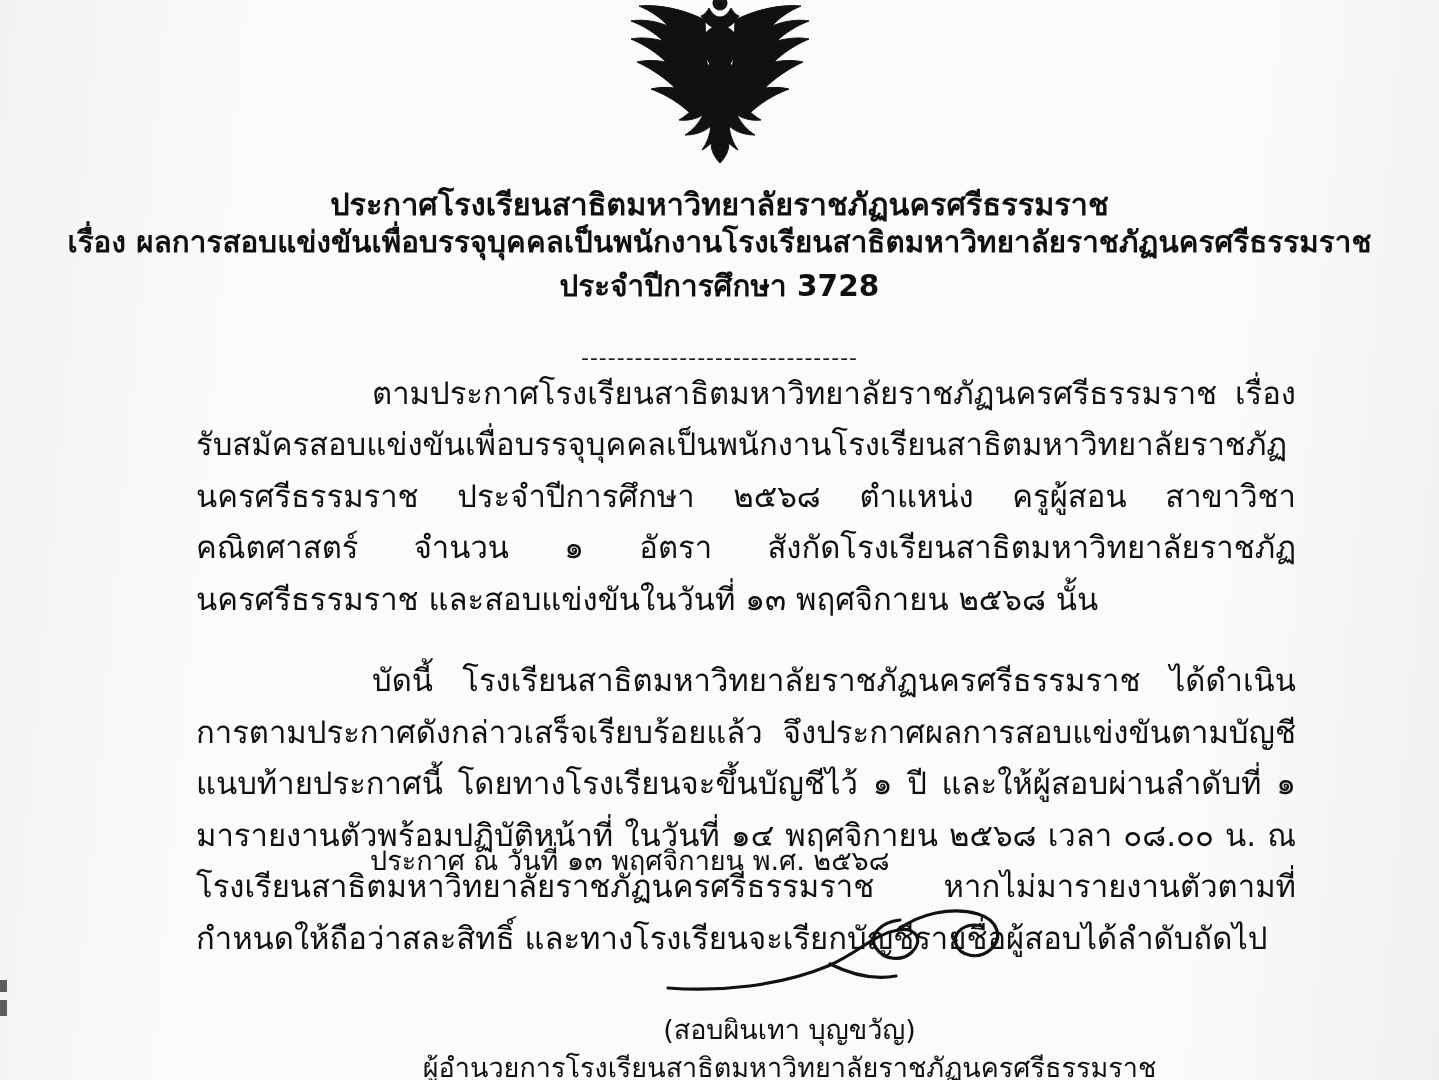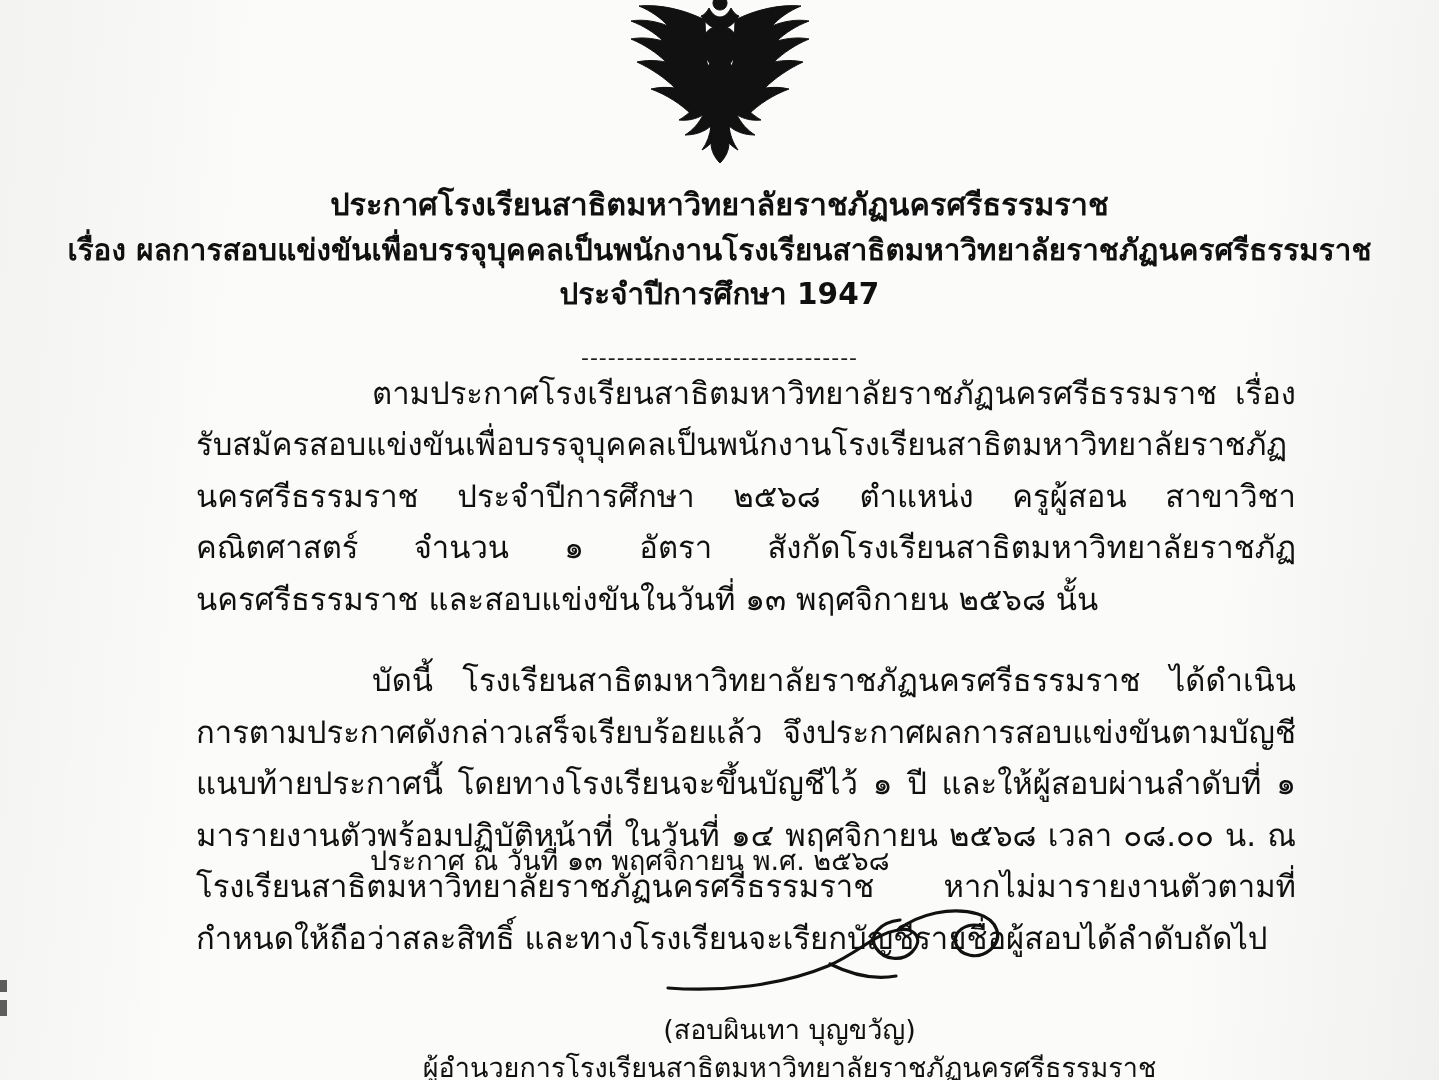--- a/index.html
+++ b/index.html
@@ -64,21 +64,21 @@
     width: 1439px;
     text-align: center;
     line-height: 1.28;
   }
   .heading .line {
     display: block;
     font-weight: 700;
     letter-spacing: .1px;
   }
   .heading .l1 { font-size: 30.5px; }
-  .heading .l2 { font-size: 29.5px; margin-top: 8px; }
+  .heading .l2 { font-size: 29.5px; margin-top: 0; }
   .heading .l3 { font-size: 29.5px; margin-top: 6px; }
 
   .rule {
     position: absolute;
     top: 345px;
     left: 50%;
     transform: translateX(-50%);
     width: 420px;
     text-align: center;
     font-size: 22px;
@@ -170,21 +170,21 @@
         <path d="M98 104 c-6 10 -14 18 -24 24 c9 1 17 -1 24 -5 c-4 8 -10 15 -18 20 c10 0 19 -3 26 -9 c-1 9 -4 17 -9 24 c9 -5 15 -13 18 -22 l0 -32 z"></path>
         <path d="M132 104 c6 10 14 18 24 24 c-9 1 -17 -1 -24 -5 c4 8 10 15 18 20 c-10 0 -19 -3 -26 -9 c1 9 4 17 9 24 c-9 -5 -15 -13 -18 -22 l0 -32 z"></path>
         <path d="M115 112 c-5 0 -9 4 -9 9 l0 30 c0 8 4 15 9 20 c5 -5 9 -12 9 -20 l0 -30 c0 -5 -4 -9 -9 -9 z"></path>
       </g>
     </svg>
   </div>
 
   <div class="heading">
     <span class="line l1">ประกาศโรงเรียนสาธิตมหาวิทยาลัยราชภัฏนครศรีธรรมราช</span>
     <span class="line l2">เรื่อง  ผลการสอบแข่งขันเพื่อบรรจุบุคคลเป็นพนักงานโรงเรียนสาธิตมหาวิทยาลัยราชภัฏนครศรีธรรมราช</span>
-    <span class="line l3">ประจำปีการศึกษา  1947</span>
+    <span class="line l3">ประจำปีการศึกษา  3728</span>
   </div>
 
   <div class="rule">-------------------------------</div>
 
   <div class="body-text">
     <p class="para p1">ตามประกาศโรงเรียนสาธิตมหาวิทยาลัยราชภัฏนครศรีธรรมราช เรื่อง รับสมัครสอบแข่งขันเพื่อบรรจุบุคคลเป็นพนักงานโรงเรียนสาธิตมหาวิทยาลัยราชภัฏนครศรีธรรมราช ประจำปีการศึกษา ๒๕๖๘ ตำแหน่ง ครูผู้สอน สาขาวิชาคณิตศาสตร์ จำนวน ๑ อัตรา สังกัดโรงเรียนสาธิตมหาวิทยาลัยราชภัฏนครศรีธรรมราช และสอบแข่งขันในวันที่ ๑๓ พฤศจิกายน ๒๕๖๘ นั้น</p>
     <p class="para p2">บัดนี้ โรงเรียนสาธิตมหาวิทยาลัยราชภัฏนครศรีธรรมราช ได้ดำเนินการตามประกาศดังกล่าวเสร็จเรียบร้อยแล้ว จึงประกาศผลการสอบแข่งขันตามบัญชีแนบท้ายประกาศนี้ โดยทางโรงเรียนจะขึ้นบัญชีไว้ ๑ ปี และให้ผู้สอบผ่านลำดับที่ ๑ มารายงานตัวพร้อมปฏิบัติหน้าที่ ในวันที่ ๑๔ พฤศจิกายน ๒๕๖๘ เวลา ๐๘.๐๐ น. ณ  โรงเรียนสาธิตมหาวิทยาลัยราชภัฏนครศรีธรรมราช  หากไม่มารายงานตัวตามที่กำหนดให้ถือว่าสละสิทธิ์ และทางโรงเรียนจะเรียกบัญชีรายชื่อผู้สอบได้ลำดับถัดไป</p>
   </div>
 
   <div class="date-line">ประกาศ ณ วันที่  ๑๓ พฤศจิกายน พ.ศ. ๒๕๖๘</div>

